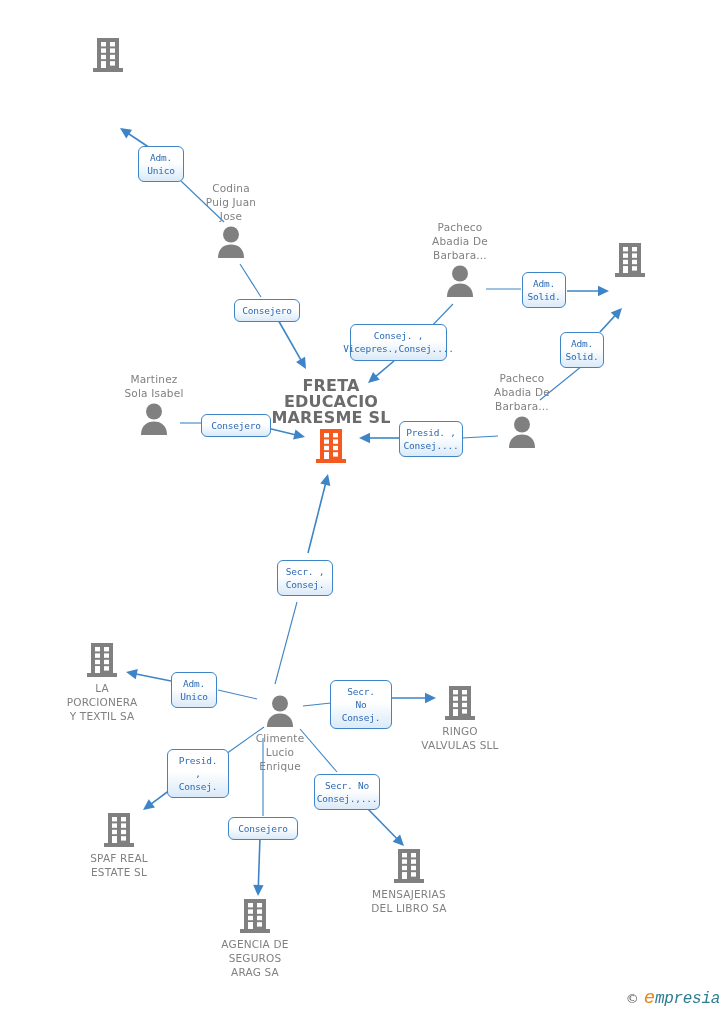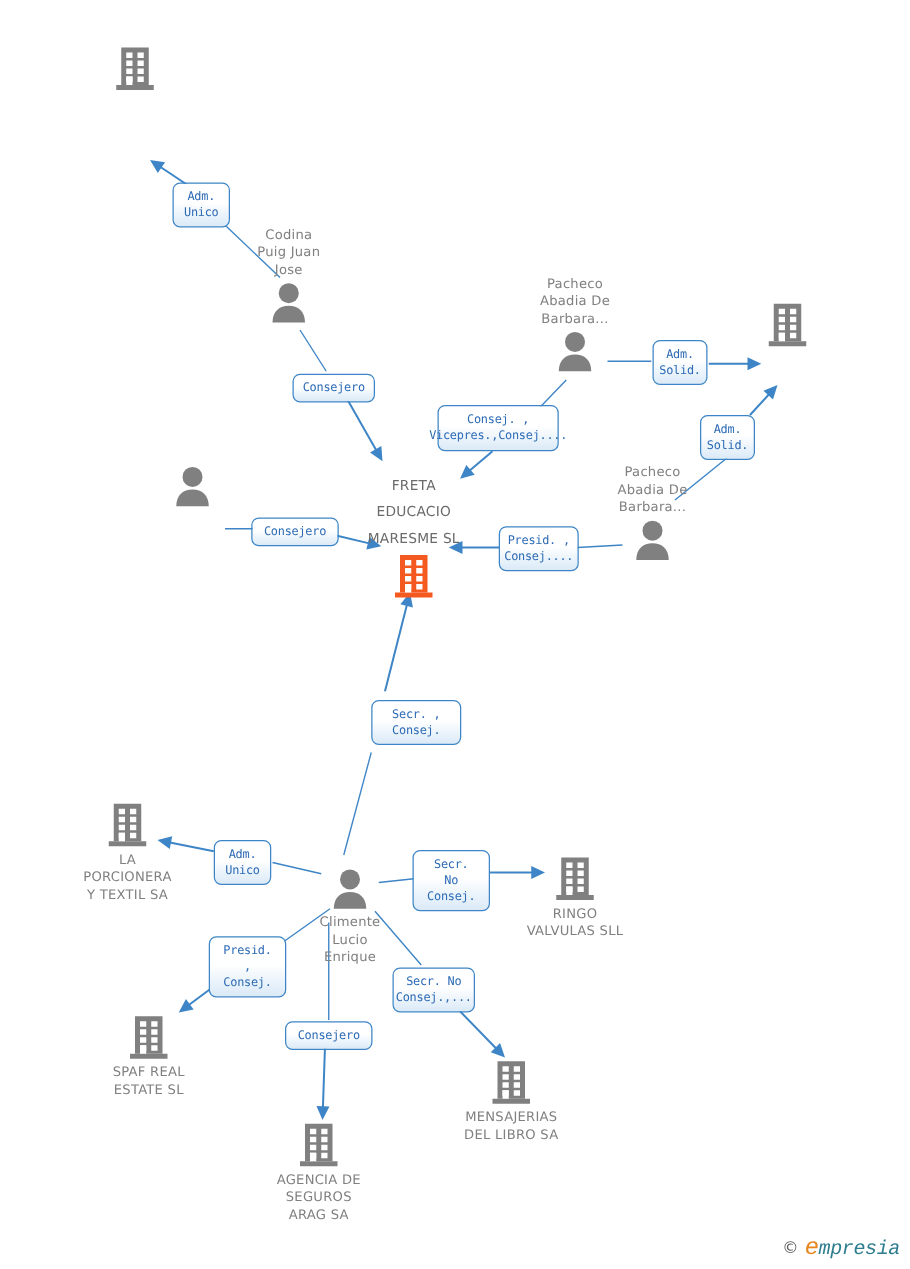--- a/index.html
+++ b/index.html
@@ -39,23 +39,23 @@
     font-size: 10.5px;
     line-height: 14px;
     color: #808080;
     letter-spacing: 0.2px;
     white-space: pre-line;
   }
   .node.label-above .nlabel { margin-bottom: 2px; }
   .node.label-below .nlabel { margin-top: 3px; }
   .node.company-main .nlabel {
     color: #6b6b6b;
-    font-weight: normal;
-    font-size: 11px;
-    line-height: 21px;
+    font-weight: bold;
+    font-size: 16px;
+    line-height: 16px;
   }
 
   
   .chip {
     position: absolute;
     background: linear-gradient(to bottom, #ffffff 0%, #ffffff 45%, #eaf3fb 75%, #dbeaf7 100%);
     border: 1px solid #3d85c6;
     border-radius: 6px;
     color: #2d6bb5;
     font-family: "DejaVu Sans Mono", monospace;
@@ -236,20 +236,22 @@
             <rect x="9" y="11.4" width="5" height="4.4" fill="#ffffff"></rect>
             <rect x="18" y="11.4" width="5" height="4.4" fill="#ffffff"></rect>
             <rect x="9" y="17.8" width="5" height="4.4" fill="#ffffff"></rect>
             <rect x="18" y="17.8" width="5" height="4.4" fill="#ffffff"></rect>
             <rect x="9" y="24.200000000000003" width="5" height="4.4" fill="#ffffff"></rect>
             <rect x="18" y="24.200000000000003" width="5" height="4.4" fill="#ffffff"></rect>
             <rect x="9" y="24.2" width="5" height="6.8" fill="#ffffff"></rect>
           </svg></span>
       </div>
       <div class="node label-above" style="left: 154px; top: 372px;">
+        <span class="nlabel">Martinez
+Sola Isabel</span>
         <span class="glyph"><svg width="30" height="34" viewBox="0 0 30 34">
             <circle cx="15" cy="9.5" r="8" fill="#808080"></circle>
             <path d="M2,33 C2,24 7.5,19.5 15,19.5 C22.5,19.5 28,24 28,33 Z" fill="#808080"></path>
           </svg></span>
       </div>
       <div class="node label-above company-main" style="left: 331px; top: 377.5px;">
         <span class="nlabel">FRETA
 EDUCACIO
 MARESME  SL</span>
         <span class="glyph"><svg width="32" height="36" viewBox="0 0 32 36">
@@ -378,21 +380,21 @@
       <div class="chip" style="left: 234px; top: 298.5px; width: 66px; min-height: 19px; display: flex; align-items: center; justify-content: center;">Consejero</div>
       <div class="chip" style="left: 522px; top: 272px; width: 44px; min-height: 34px; display: flex; align-items: center; justify-content: center;">Adm.
 Solid.</div>
       <div class="chip" style="left: 350px; top: 323.5px; width: 97px; min-height: 37px; display: flex; align-items: center; justify-content: center;">Consej. ,
 Vicepres.,Consej....</div>
       <div class="chip" style="left: 560px; top: 332px; width: 44px; min-height: 34px; display: flex; align-items: center; justify-content: center;">Adm.
 Solid.</div>
       <div class="chip" style="left: 201px; top: 413.5px; width: 70px; min-height: 19px; display: flex; align-items: center; justify-content: center;">Consejero</div>
       <div class="chip" style="left: 399px; top: 421px; width: 64px; min-height: 34px; display: flex; align-items: center; justify-content: center;">Presid. ,
 Consej....</div>
-      <div class="chip" style="left: 277px; top: 560px; width: 72px; min-height: 34px; display: flex; align-items: center; justify-content: center; margin-left: 20px;">Secr. ,
+      <div class="chip" style="left: 277px; top: 560px; width: 56px; min-height: 34px; display: flex; align-items: center; justify-content: center;">Secr. ,
 Consej.</div>
       <div class="chip" style="left: 171px; top: 672px; width: 46px; min-height: 34px; display: flex; align-items: center; justify-content: center;">Adm.
 Unico</div>
       <div class="chip" style="left: 330px; top: 680px; width: 62px; min-height: 34px; display: flex; align-items: center; justify-content: center;">Secr. No
 Consej.</div>
       <div class="chip" style="left: 167px; top: 749px; width: 62px; min-height: 34px; display: flex; align-items: center; justify-content: center;">Presid. ,
 Consej.</div>
       <div class="chip" style="left: 314px; top: 774px; width: 66px; min-height: 34px; display: flex; align-items: center; justify-content: center;">Secr. No
 Consej.,...</div>
       <div class="chip" style="left: 228px; top: 816.5px; width: 70px; min-height: 19px; display: flex; align-items: center; justify-content: center;">Consejero</div>

